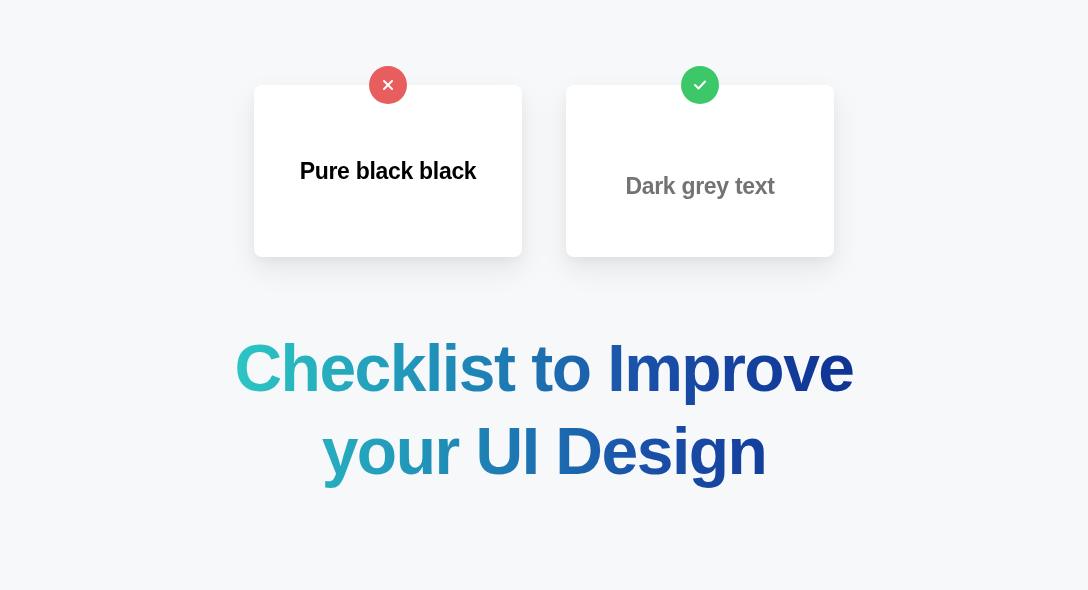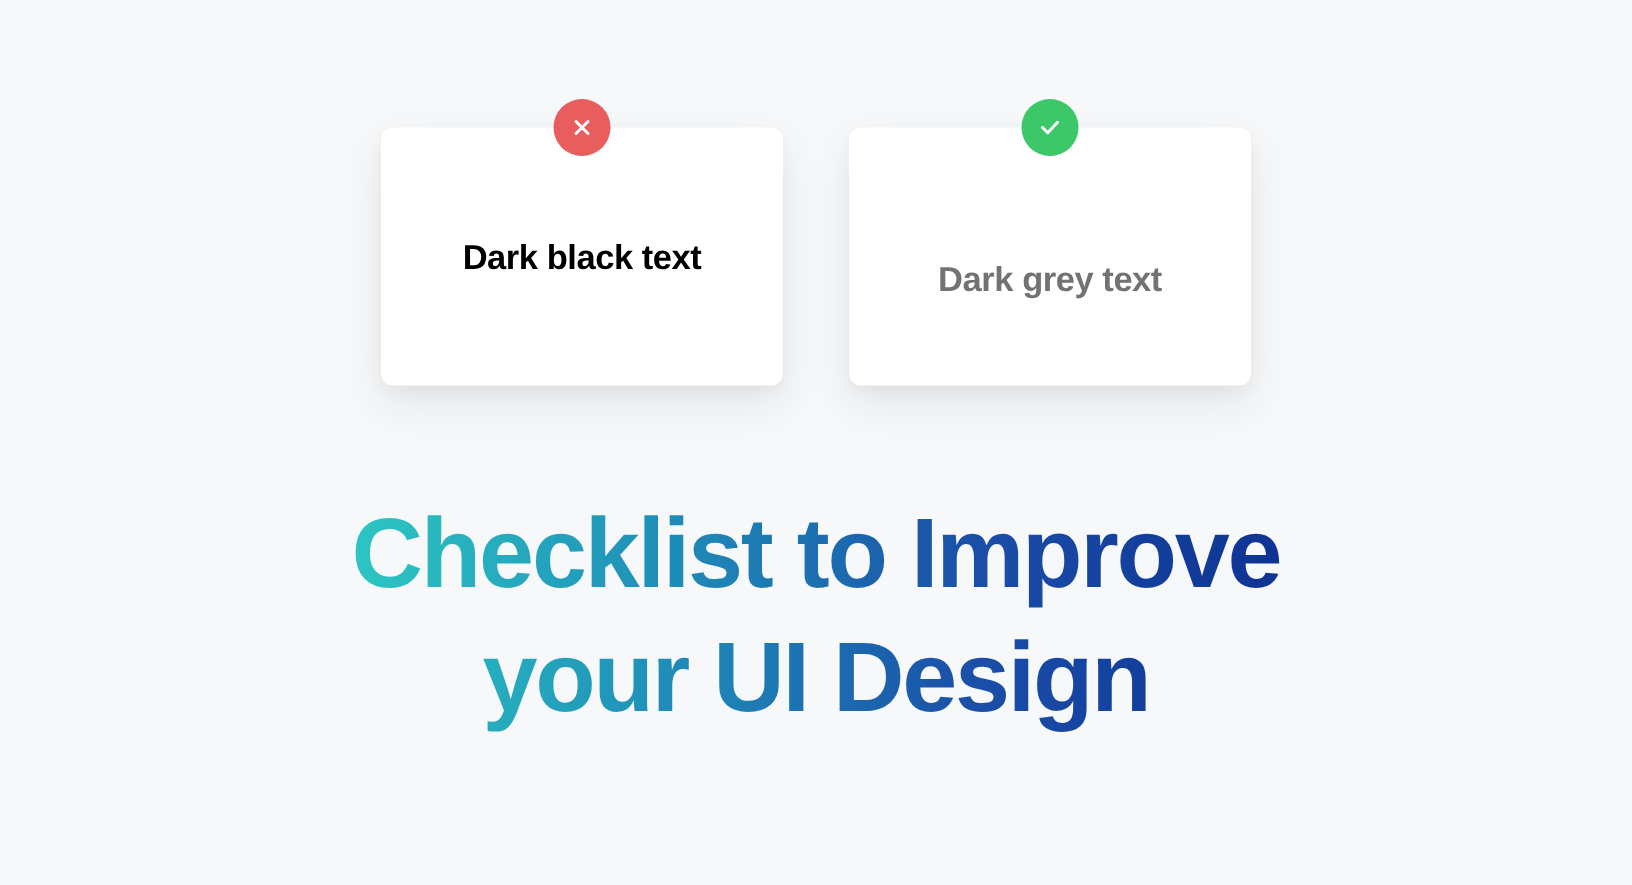--- a/index.html
+++ b/index.html
@@ -81,21 +81,21 @@
 <body>
 
 <div class="cards-container">
 
   <div class="card">
     <div class="badge badge-bad">
       <svg width="12" height="12" viewBox="0 0 12 12" fill="none">
         <path d="M2 2 L10 10 M10 2 L2 10" stroke="#ffffff" stroke-width="2" stroke-linecap="round"></path>
       </svg>
     </div>
-    <div class="card-text text-black">Dark black text</div>
+    <div class="card-text text-black">Pure black black</div>
   </div>
 
   <div class="card">
     <div class="badge badge-good">
       <svg width="14" height="12" viewBox="0 0 14 12" fill="none">
         <path d="M2 6 L5.5 9.5 L12 2.5" stroke="#ffffff" stroke-width="2" stroke-linecap="round" stroke-linejoin="round"></path>
       </svg>
     </div>
     <div class="card-text text-grey">Dark grey text</div>
   </div>

